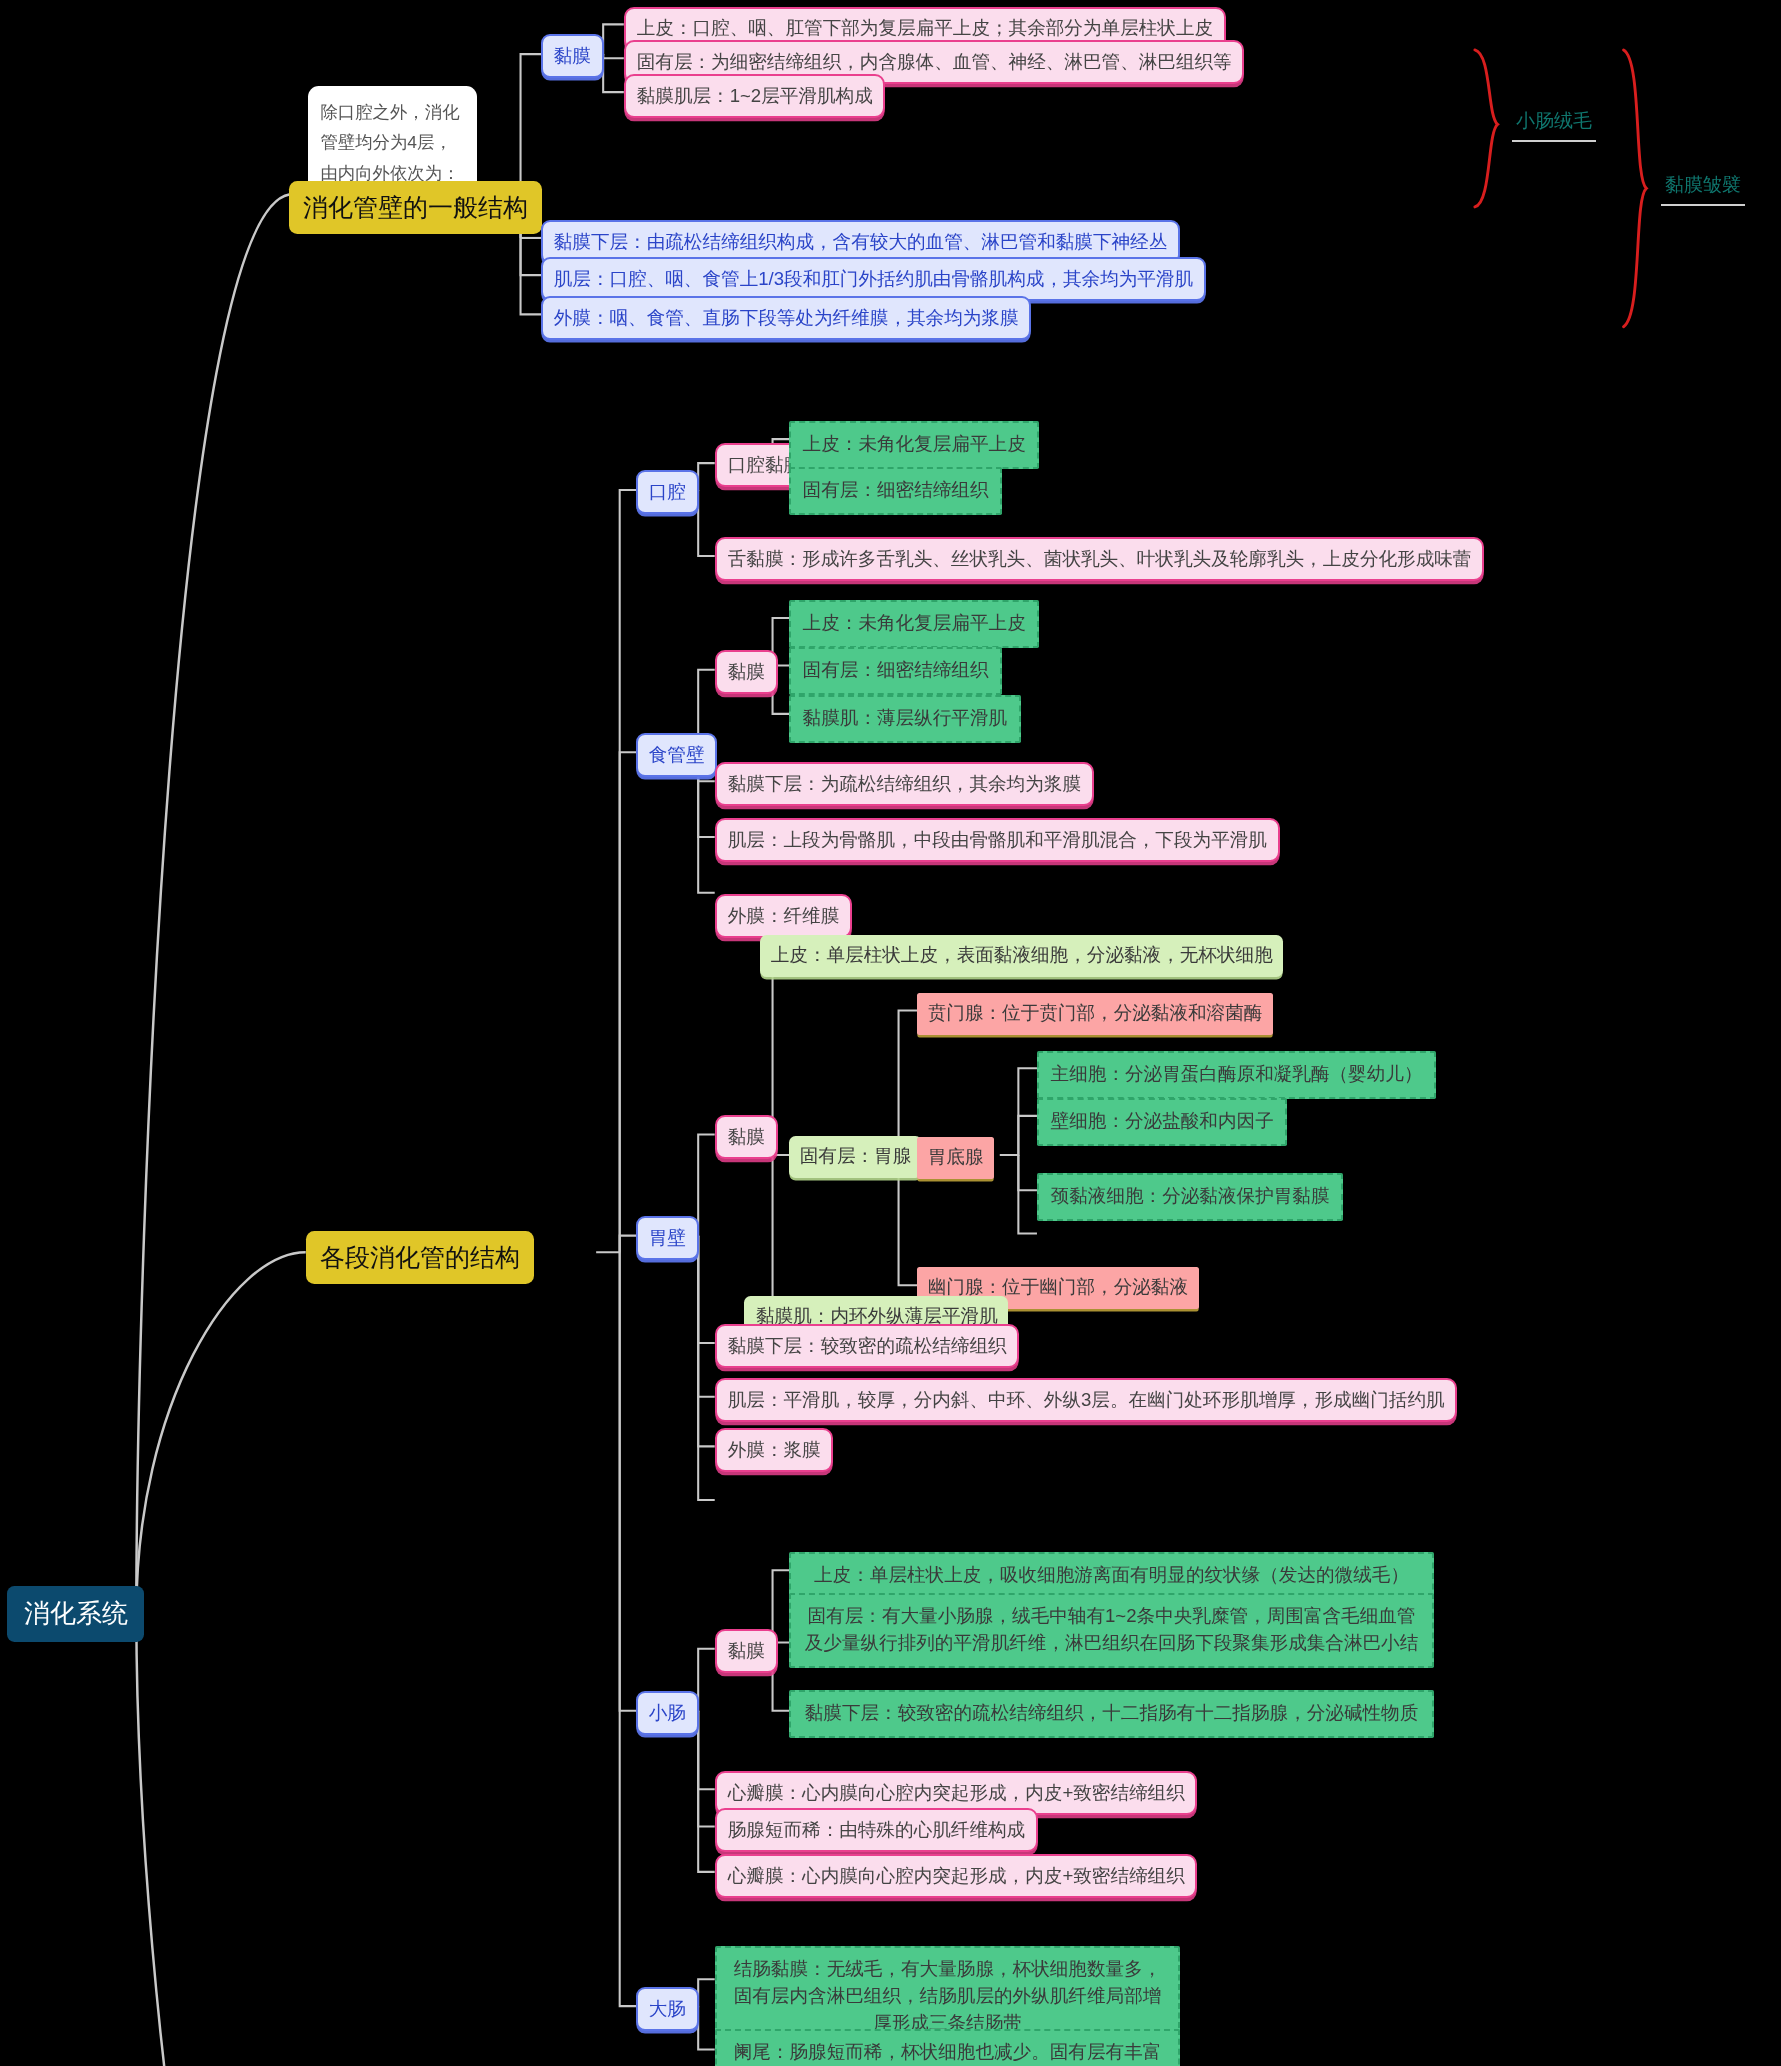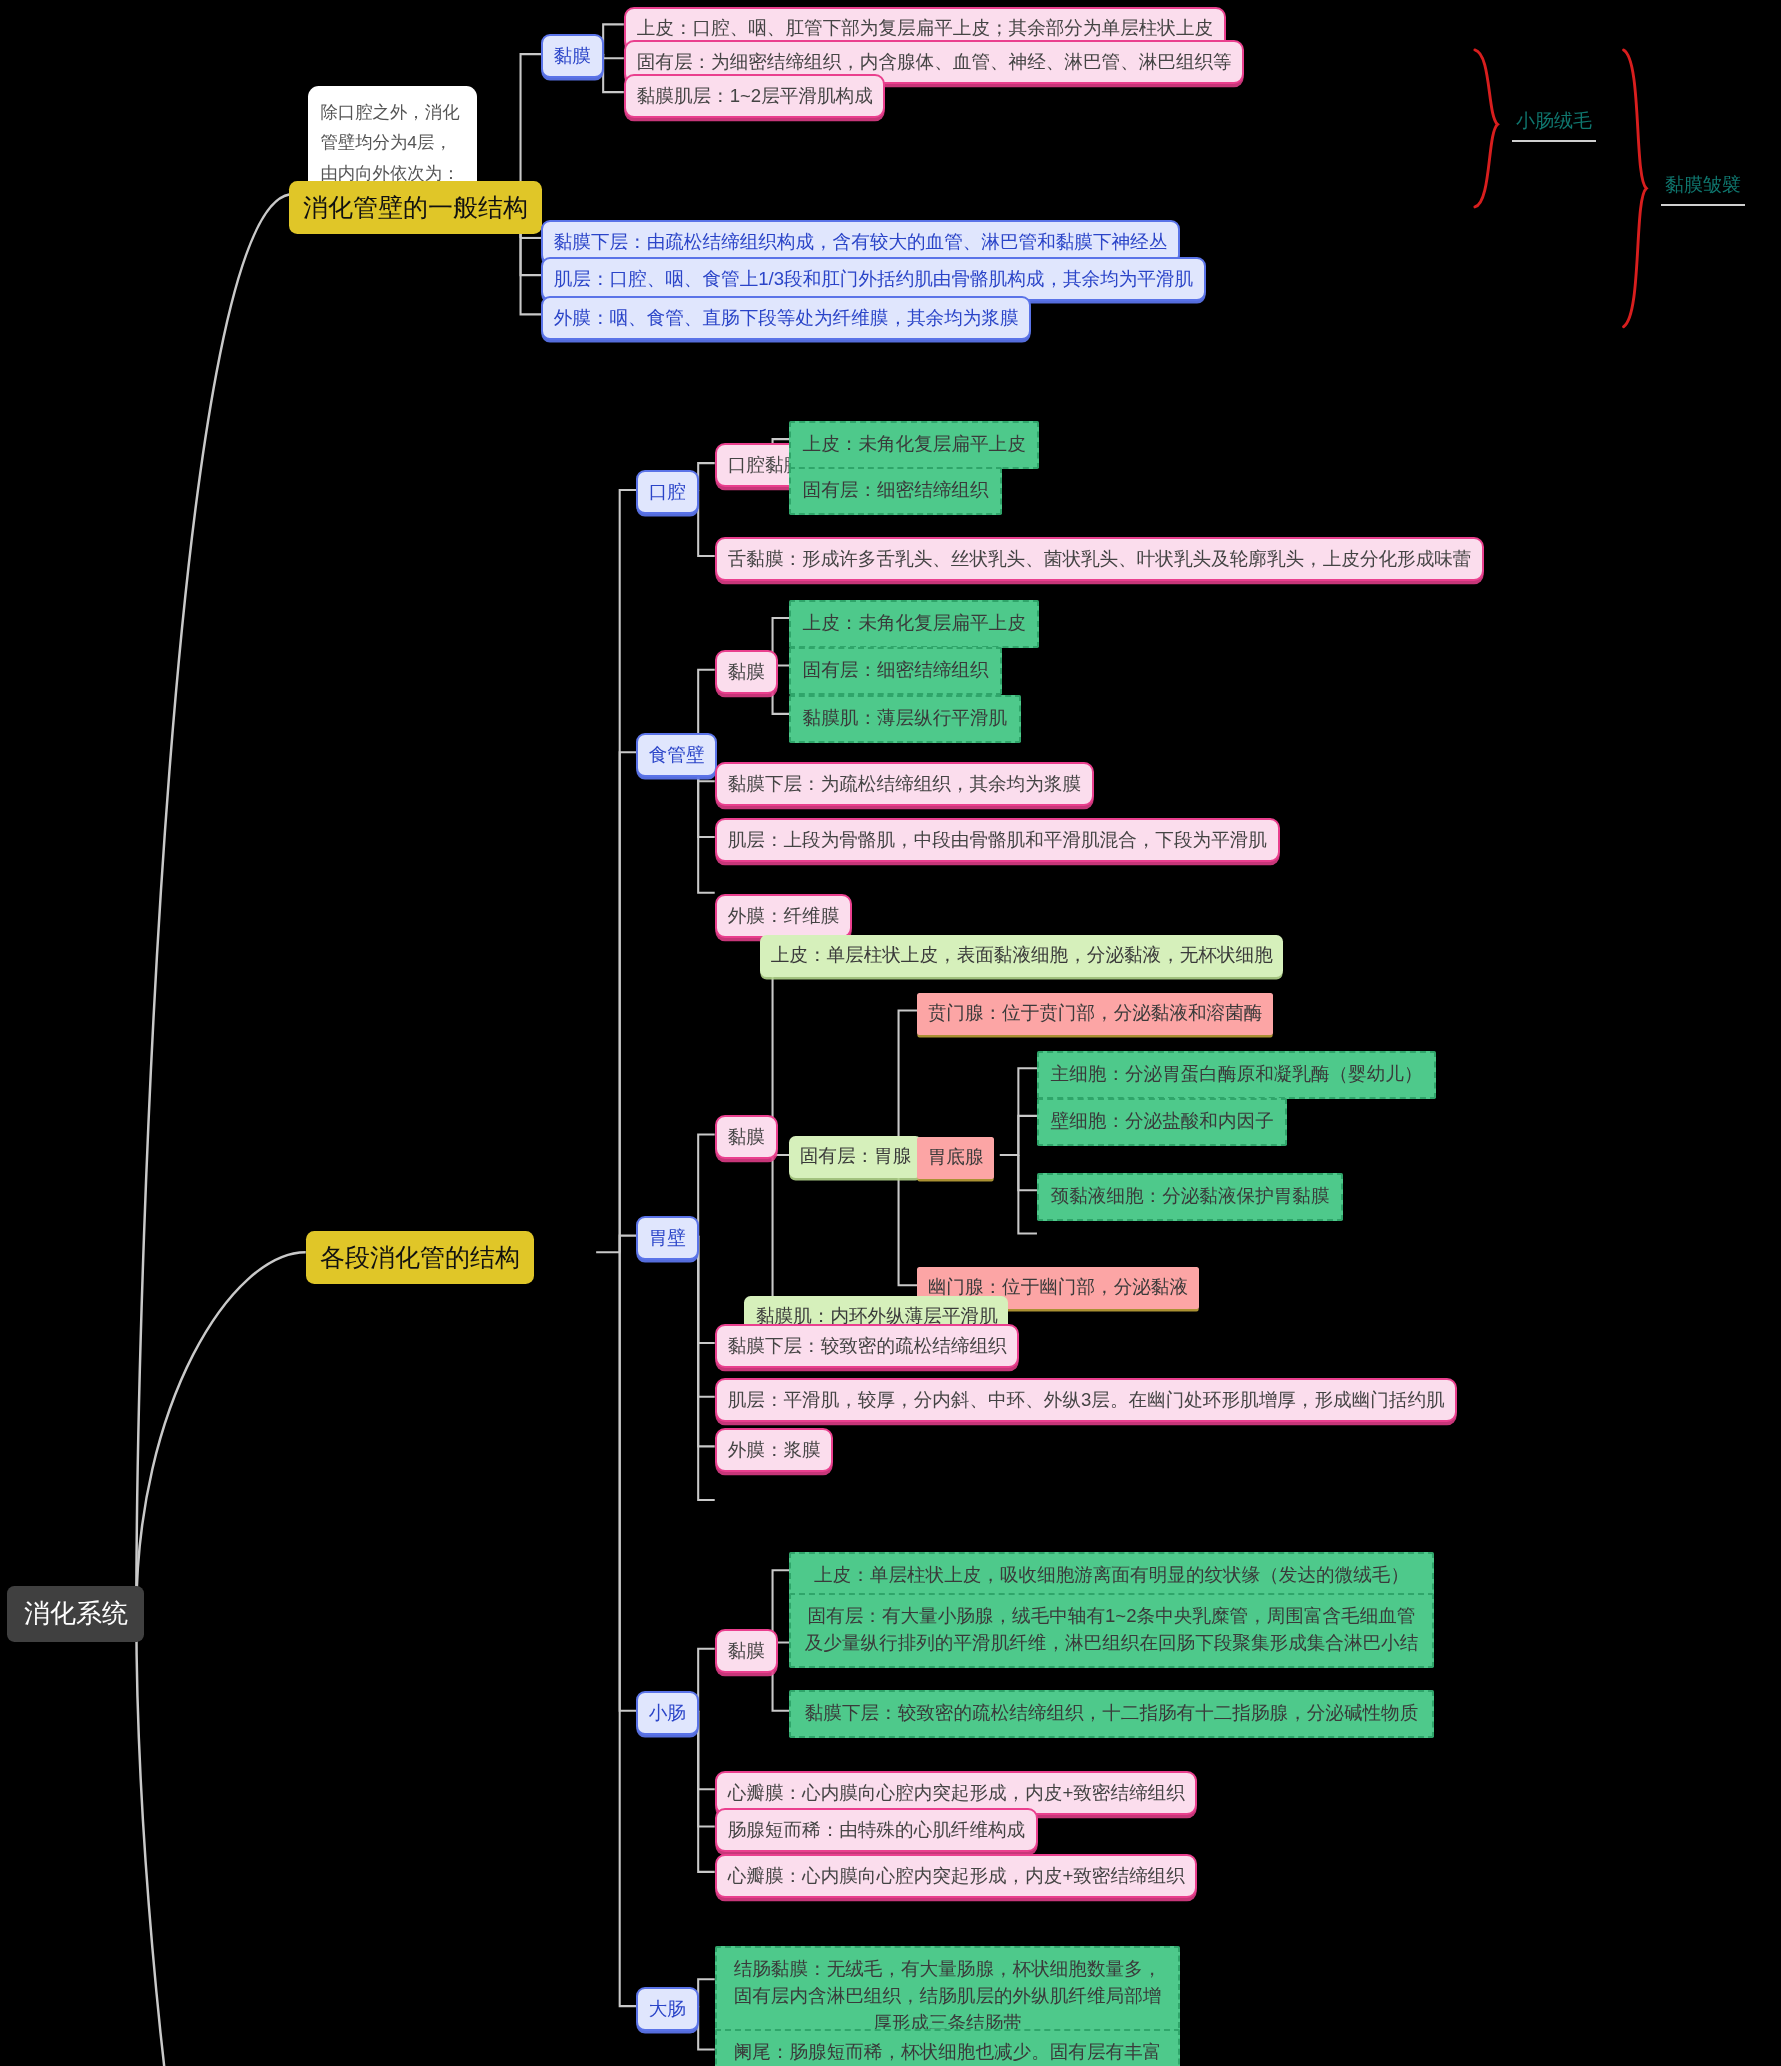--- a/index.html
+++ b/index.html
@@ -10,21 +10,21 @@
     position: relative; overflow: hidden;
   }
   #canvas { position:absolute; inset:0; }
   svg#links { position:absolute; left:0; top:0; width:1781px; height:3217px; pointer-events:none; }
 
   .node { position:absolute; display:flex; align-items:center; justify-content:center;
           text-align:center; line-height:1.45; white-space:pre-line; }
 
   
   .n-root {
-    background:#404040; color:#ffffff; border-radius:7.4px;
+    background:#0c4a6e; color:#ffffff; border-radius:7.4px;
     font-size:26px; font-weight:400; padding:9px 16.5px;
   }
   .n-branch {
     background:#e0c628; color:#111111; border-radius:8.3px;
     font-size:25px; font-weight:500; padding:8.3px 14px;
   }
   .n-white {
     background:#ffffff; color:#555555; border-radius:10.7px;
     font-size:17.4px; padding:10.7px 12.4px; line-height:1.75; text-align:left;
     justify-content:flex-start;

